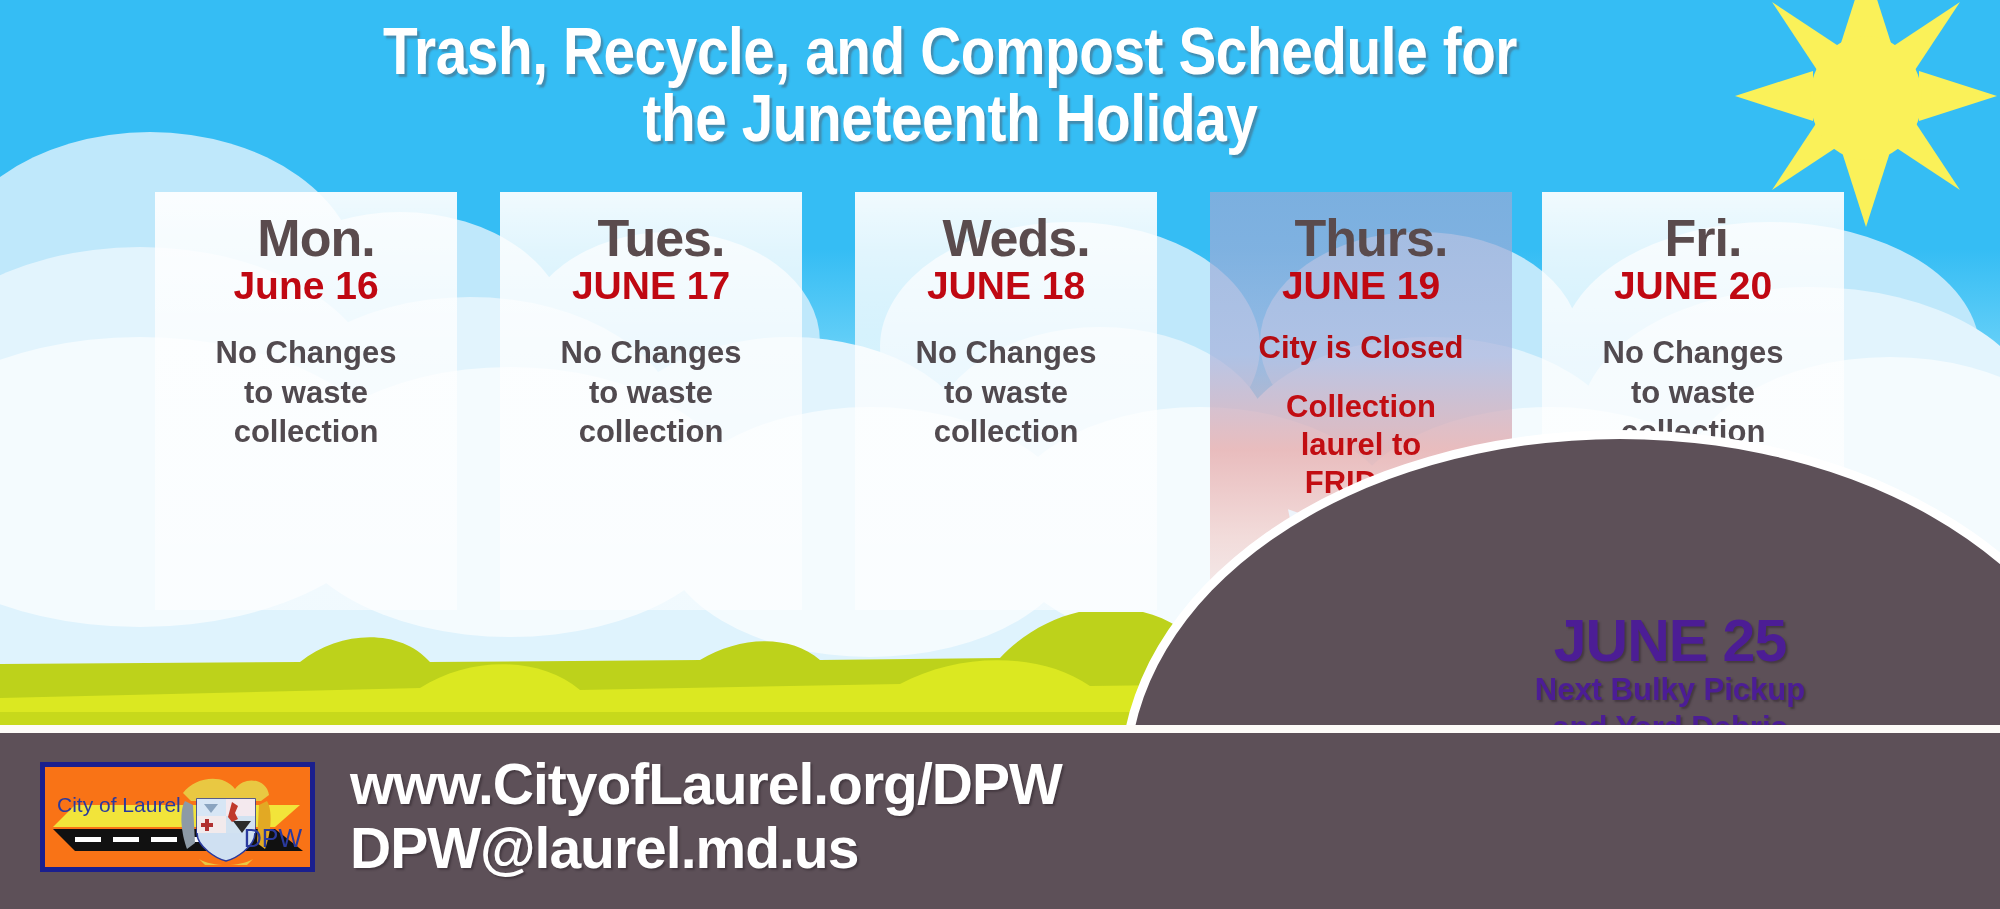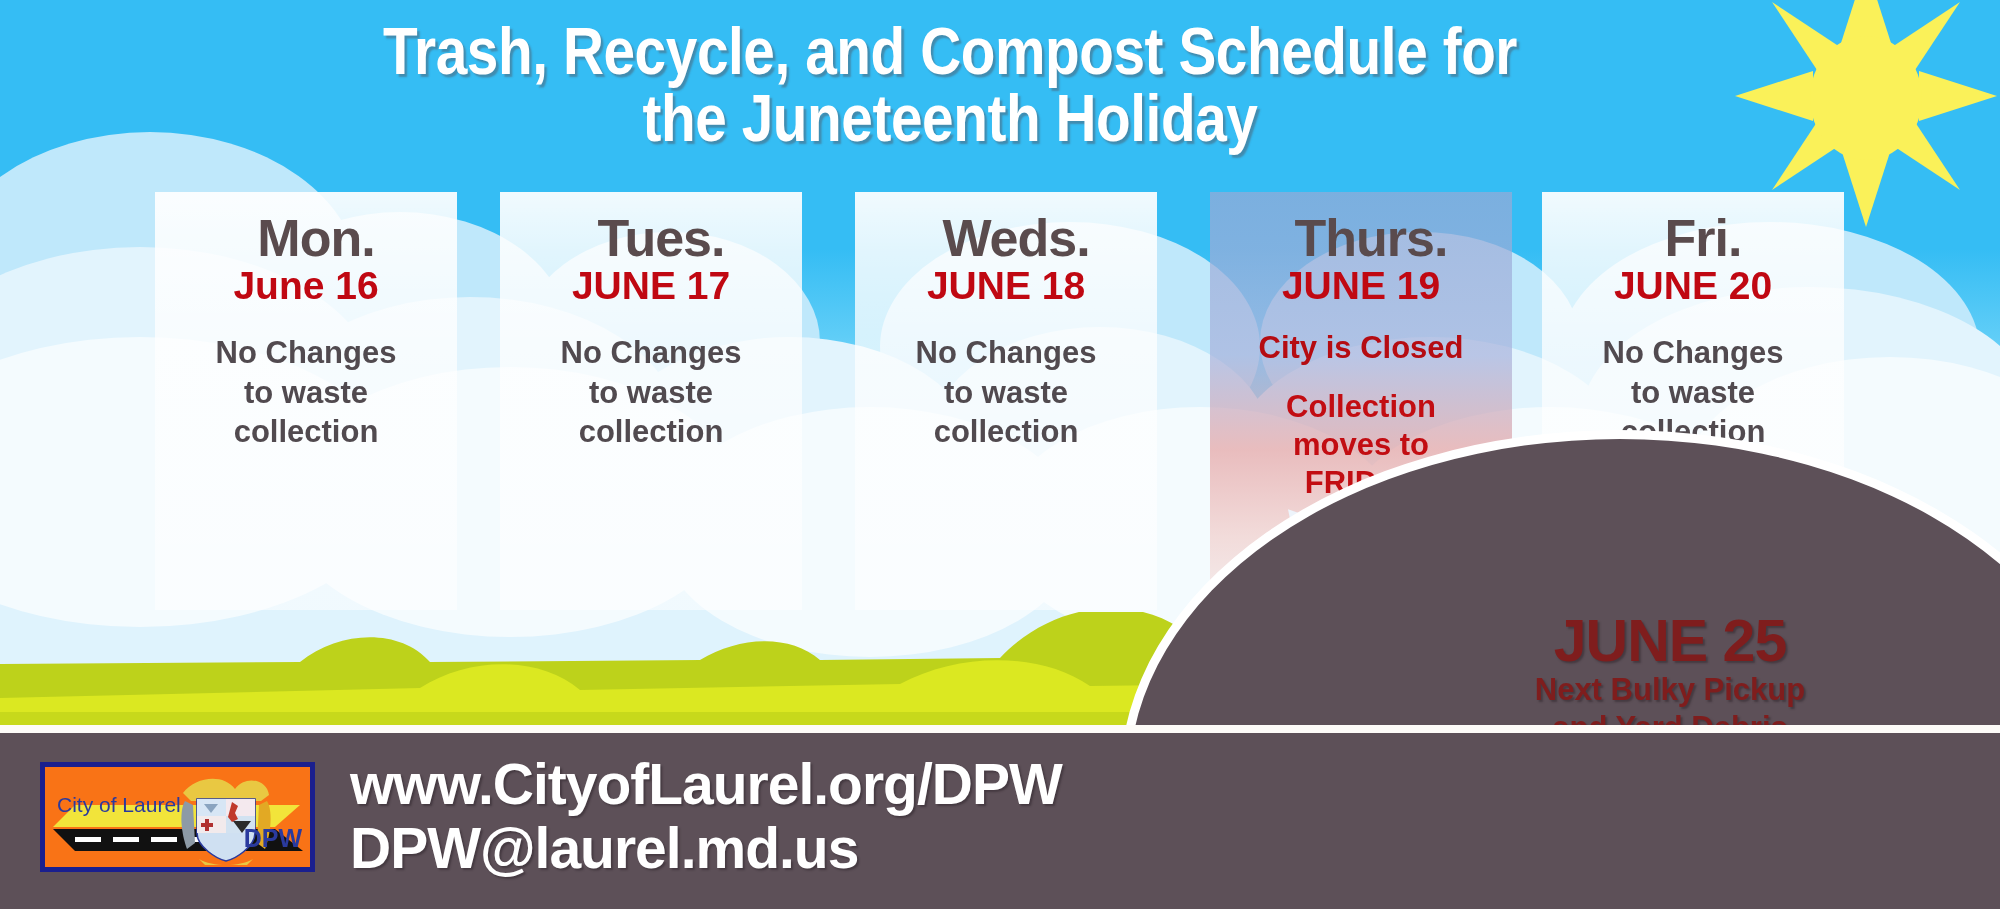--- a/index.html
+++ b/index.html
@@ -88,21 +88,21 @@
   
   .hill{
     position:absolute; right:-120px; top:430px;
     width:1000px; height:700px; border-radius:50%;
     background:#5d5058;
     border:9px solid #ffffff;
     z-index:5;
   }
   .hill-text{
     position:absolute; right:120px; top:612px; width:420px; z-index:6;
-    text-align:center; color:#7f1d1d;
+    text-align:center; color:#4c1d95;
     text-shadow:2px 2px 2px rgba(45,35,42,.5);
   }
   .hill-text .big{ font-size:59px; font-weight:bold; letter-spacing:-1px; line-height:1; }
   .hill-text .sml{ font-size:31px; font-weight:bold; line-height:1.22; }
 
   
   .whitestripe{ position:absolute; left:0; top:725px; width:2000px; height:8px; background:#fdfbf8; z-index:7; }
   .footer{
     position:absolute; left:0; top:733px; width:2000px; height:176px;
     background:#5d5058; z-index:6;
@@ -111,21 +111,21 @@
     position:absolute; left:40px; top:762px; width:275px; height:110px;
     background:#f97316; border:5px solid #1a1f8e; z-index:8;
     overflow:hidden;
   }
   .logo-text{
     position:absolute; left:12px; top:26px; font-size:21px; color:#2a3a9e;
     font-family:"Liberation Sans", sans-serif;
   }
   .logo-dpw{
     position:absolute; right:8px; bottom:14px; font-size:25px; color:#2a3a9e;
-    font-weight:bold;
+    font-weight:normal;
   }
   .contact{
     position:absolute; left:350px; top:752px; z-index:8;
     color:#ffffff; font-weight:bold; font-size:57px; line-height:1.13;
     text-shadow:2px 2px 2px rgba(40,30,38,.45);
     letter-spacing:-1px;
   }
 </style>
 </head>
 <body>
@@ -228,21 +228,21 @@
   <div class="card special" style="left:1198px; height:430px;margin-left:12px;">
     <svg class="starburst" viewBox="0 0 210 210">
       <polygon fill="none" stroke="#eef7ff" stroke-width="9" points="105,6 126,52 172,36 162,84 208,100 164,122 190,162 142,166 140,204 105,180 70,204 68,166 20,162 46,122 2,100 48,84 38,36 84,52"></polygon>
       <polygon fill="#dcecf8" points="105,44 124,96 180,96 135,128 152,182 105,149 58,182 75,128 30,96 86,96"></polygon>
     </svg>
     <div class="dayname">Thurs.</div>
     <div class="date">JUNE 19</div>
     <div class="closed">City is Closed</div>
     <div class="moves">
       <div>Collection</div>
-      <div>moves to</div>
+      <div>laurel to</div>
       <div>FRIDAY</div>
     </div>
   </div>
 
   <div class="card" style="left:1542px;">
     <div class="dayname">Fri.</div>
     <div class="date">JUNE 20</div>
     <div class="note">
       <div>No Changes</div>
       <div>to waste</div>

